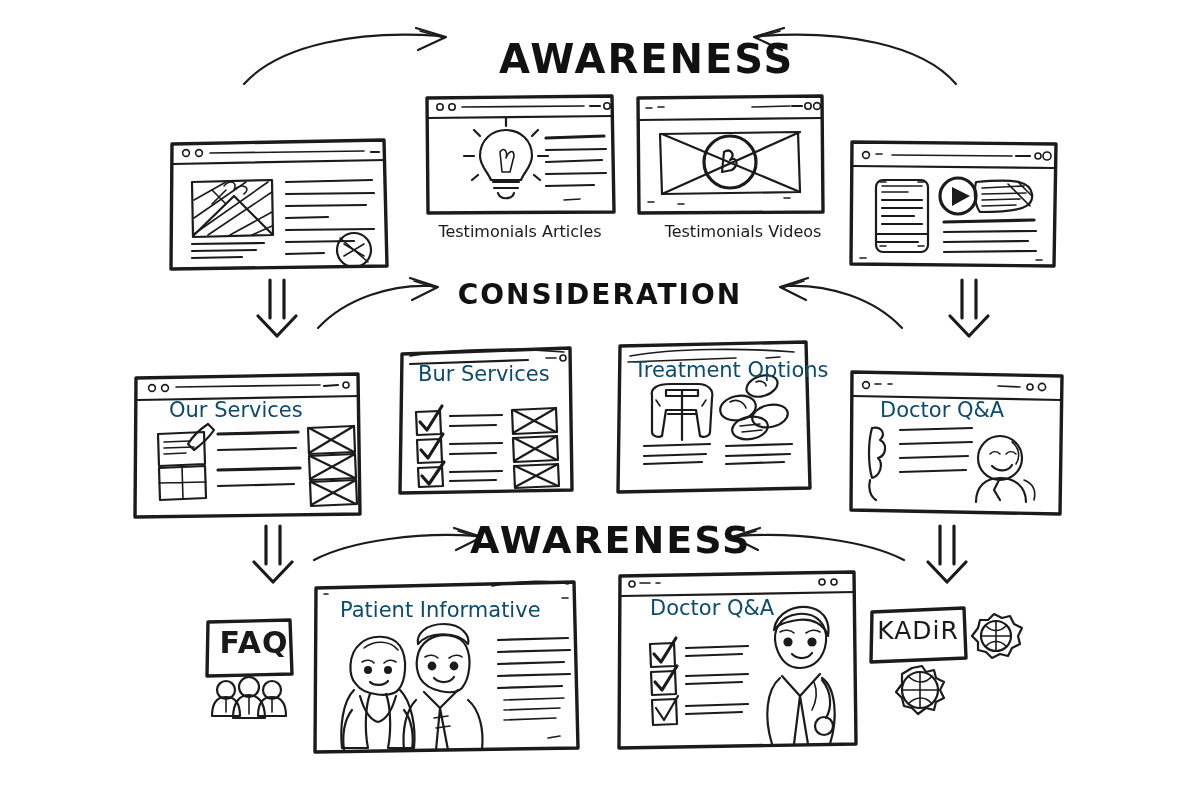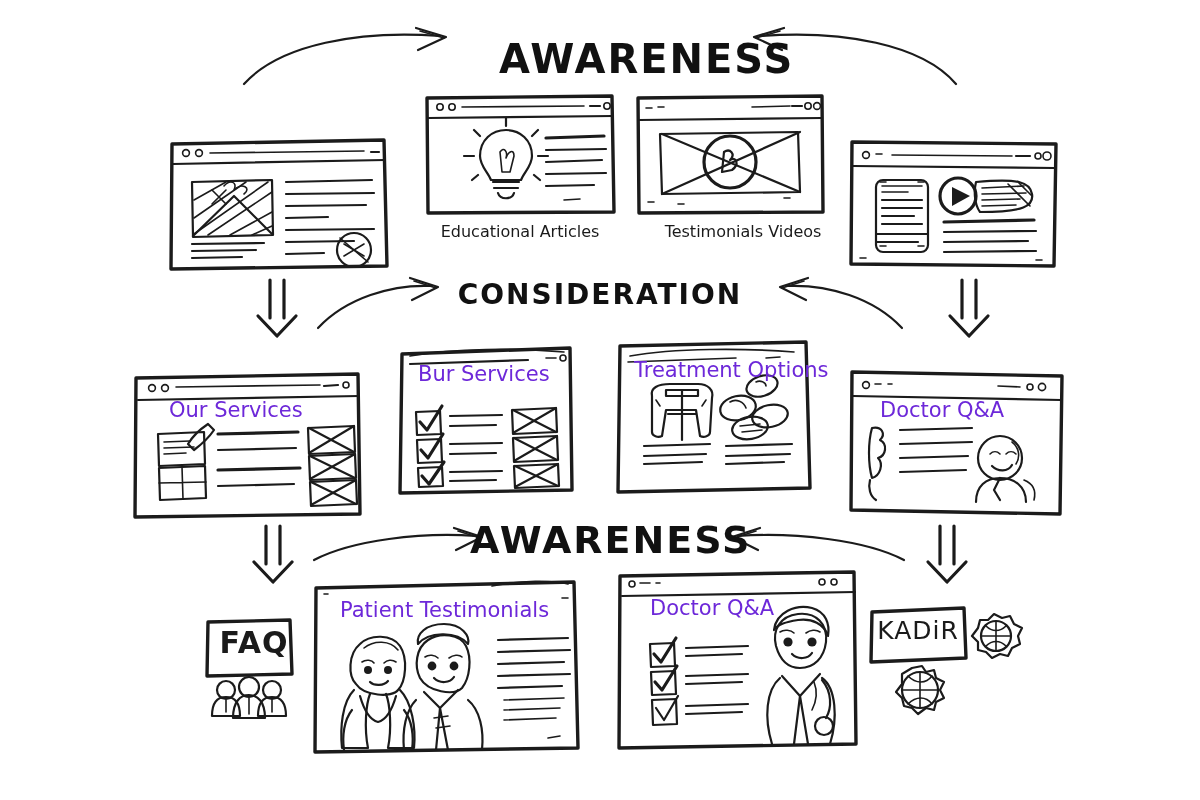--- a/index.html
+++ b/index.html
@@ -15,21 +15,21 @@
     font-family:"DejaVu Sans",sans-serif;
     font-weight:700;letter-spacing:2px;
     color:#111;text-align:center;white-space:nowrap;
   }
   .caption{
     font-family:"DejaVu Sans",sans-serif;
     font-size:16px;color:#1a1a1a;text-align:center;white-space:nowrap;
   }
   .card-title{
     font-family:"DejaVu Sans",sans-serif;
-    font-size:21px;color:#6d28d9;white-space:nowrap;
+    font-size:21px;color:#0c4a6e;white-space:nowrap;
   }
   svg{display:block;overflow:visible;}
   .ink{fill:none;stroke:#1b1b1b;stroke-linecap:round;stroke-linejoin:round;}
   .ink-fill{fill:#1b1b1b;stroke:none;}
   .thin{stroke-width:1.6;}
   .med{stroke-width:2.2;}
   .thick{stroke-width:3.2;}
   .frame{stroke-width:3.4;}
 </style>
 </head>
@@ -89,21 +89,21 @@
       <path class="ink med" d="M74,99 C76,106 88,106 90,99"></path>
       <path class="ink thin" d="M76,58 C80,52 84,58 82,64 C84,58 90,54 90,62 L86,78 L78,78 Z"></path>
       <path class="ink med" d="M82,24 L82,32 M50,36 L56,42 M114,36 L108,42 M40,62 L50,62 M124,62 L114,62 M48,86 L54,81 M116,86 L110,81"></path>
     </g>
 
     <path class="ink thick" d="M122,44 L180,42"></path>
     <path class="ink med" d="M122,56 L182,55 M122,68 L178,66 M122,80 L182,79 M122,92 L170,91"></path>
     <path class="ink thin" d="M140,106 L156,105"></path>
   </svg>
 
-  <div class="abs caption" style="left:400px;top:222px;width:240px;">Educational Articles</div>
+  <div class="abs caption" style="left:400px;top:222px;width:240px;">Testimonials Articles</div>
 
   <svg class="abs" style="left:634px;top:94px;" width="192" height="122">
     <path class="ink frame" d="M4,4 L188,2 L189,118 L5,119 Z"></path>
     <path class="ink med" d="M5,26 L188,24"></path>
     <path class="ink thin" d="M12,14 L18,14 M24,13 L30,13"></path>
     <path class="ink thin" d="M118,13 L156,12"></path>
     <path class="ink med" d="M158,12 L168,12"></path>
     <circle class="ink thin" cx="174" cy="12" r="3.2"></circle>
     <circle class="ink thin" cx="183" cy="12" r="3.4"></circle>
 
@@ -373,21 +373,21 @@
       <path class="ink med" d="M112,114 L128,130 L146,112"></path>
       <path class="ink med" d="M128,130 L124,172 M128,130 L136,172"></path>
       <path class="ink thin" d="M122,140 L136,138 M124,150 L138,148"></path>
     </g>
 
     <path class="ink med" d="M186,62 L256,60 M186,74 L258,72 M186,86 L252,84 M186,98 L258,96 M186,110 L250,108"></path>
     <path class="ink thin" d="M192,122 L252,120 M192,132 L248,130 M192,142 L244,140"></path>
     <path class="ink thin" d="M236,160 L248,158"></path>
   </svg>
 
-  <div class="abs card-title" style="left:340px;top:598px;">Patient Testimonials</div>
+  <div class="abs card-title" style="left:340px;top:598px;">Patient Informative</div>
 
   <svg class="abs" style="left:616px;top:568px;" width="244" height="182">
     <path class="ink frame" d="M4,8 L238,4 L240,176 L3,180 Z"></path>
     <path class="ink med" d="M6,28 L239,24"></path>
     <circle class="ink thin" cx="16" cy="16" r="3"></circle>
     <path class="ink thin" d="M24,15 L34,15 M40,15 L44,15"></path>
     <circle class="ink thin" cx="206" cy="14" r="3"></circle>
     <circle class="ink thin" cx="218" cy="14" r="3"></circle>
 
     <g>

